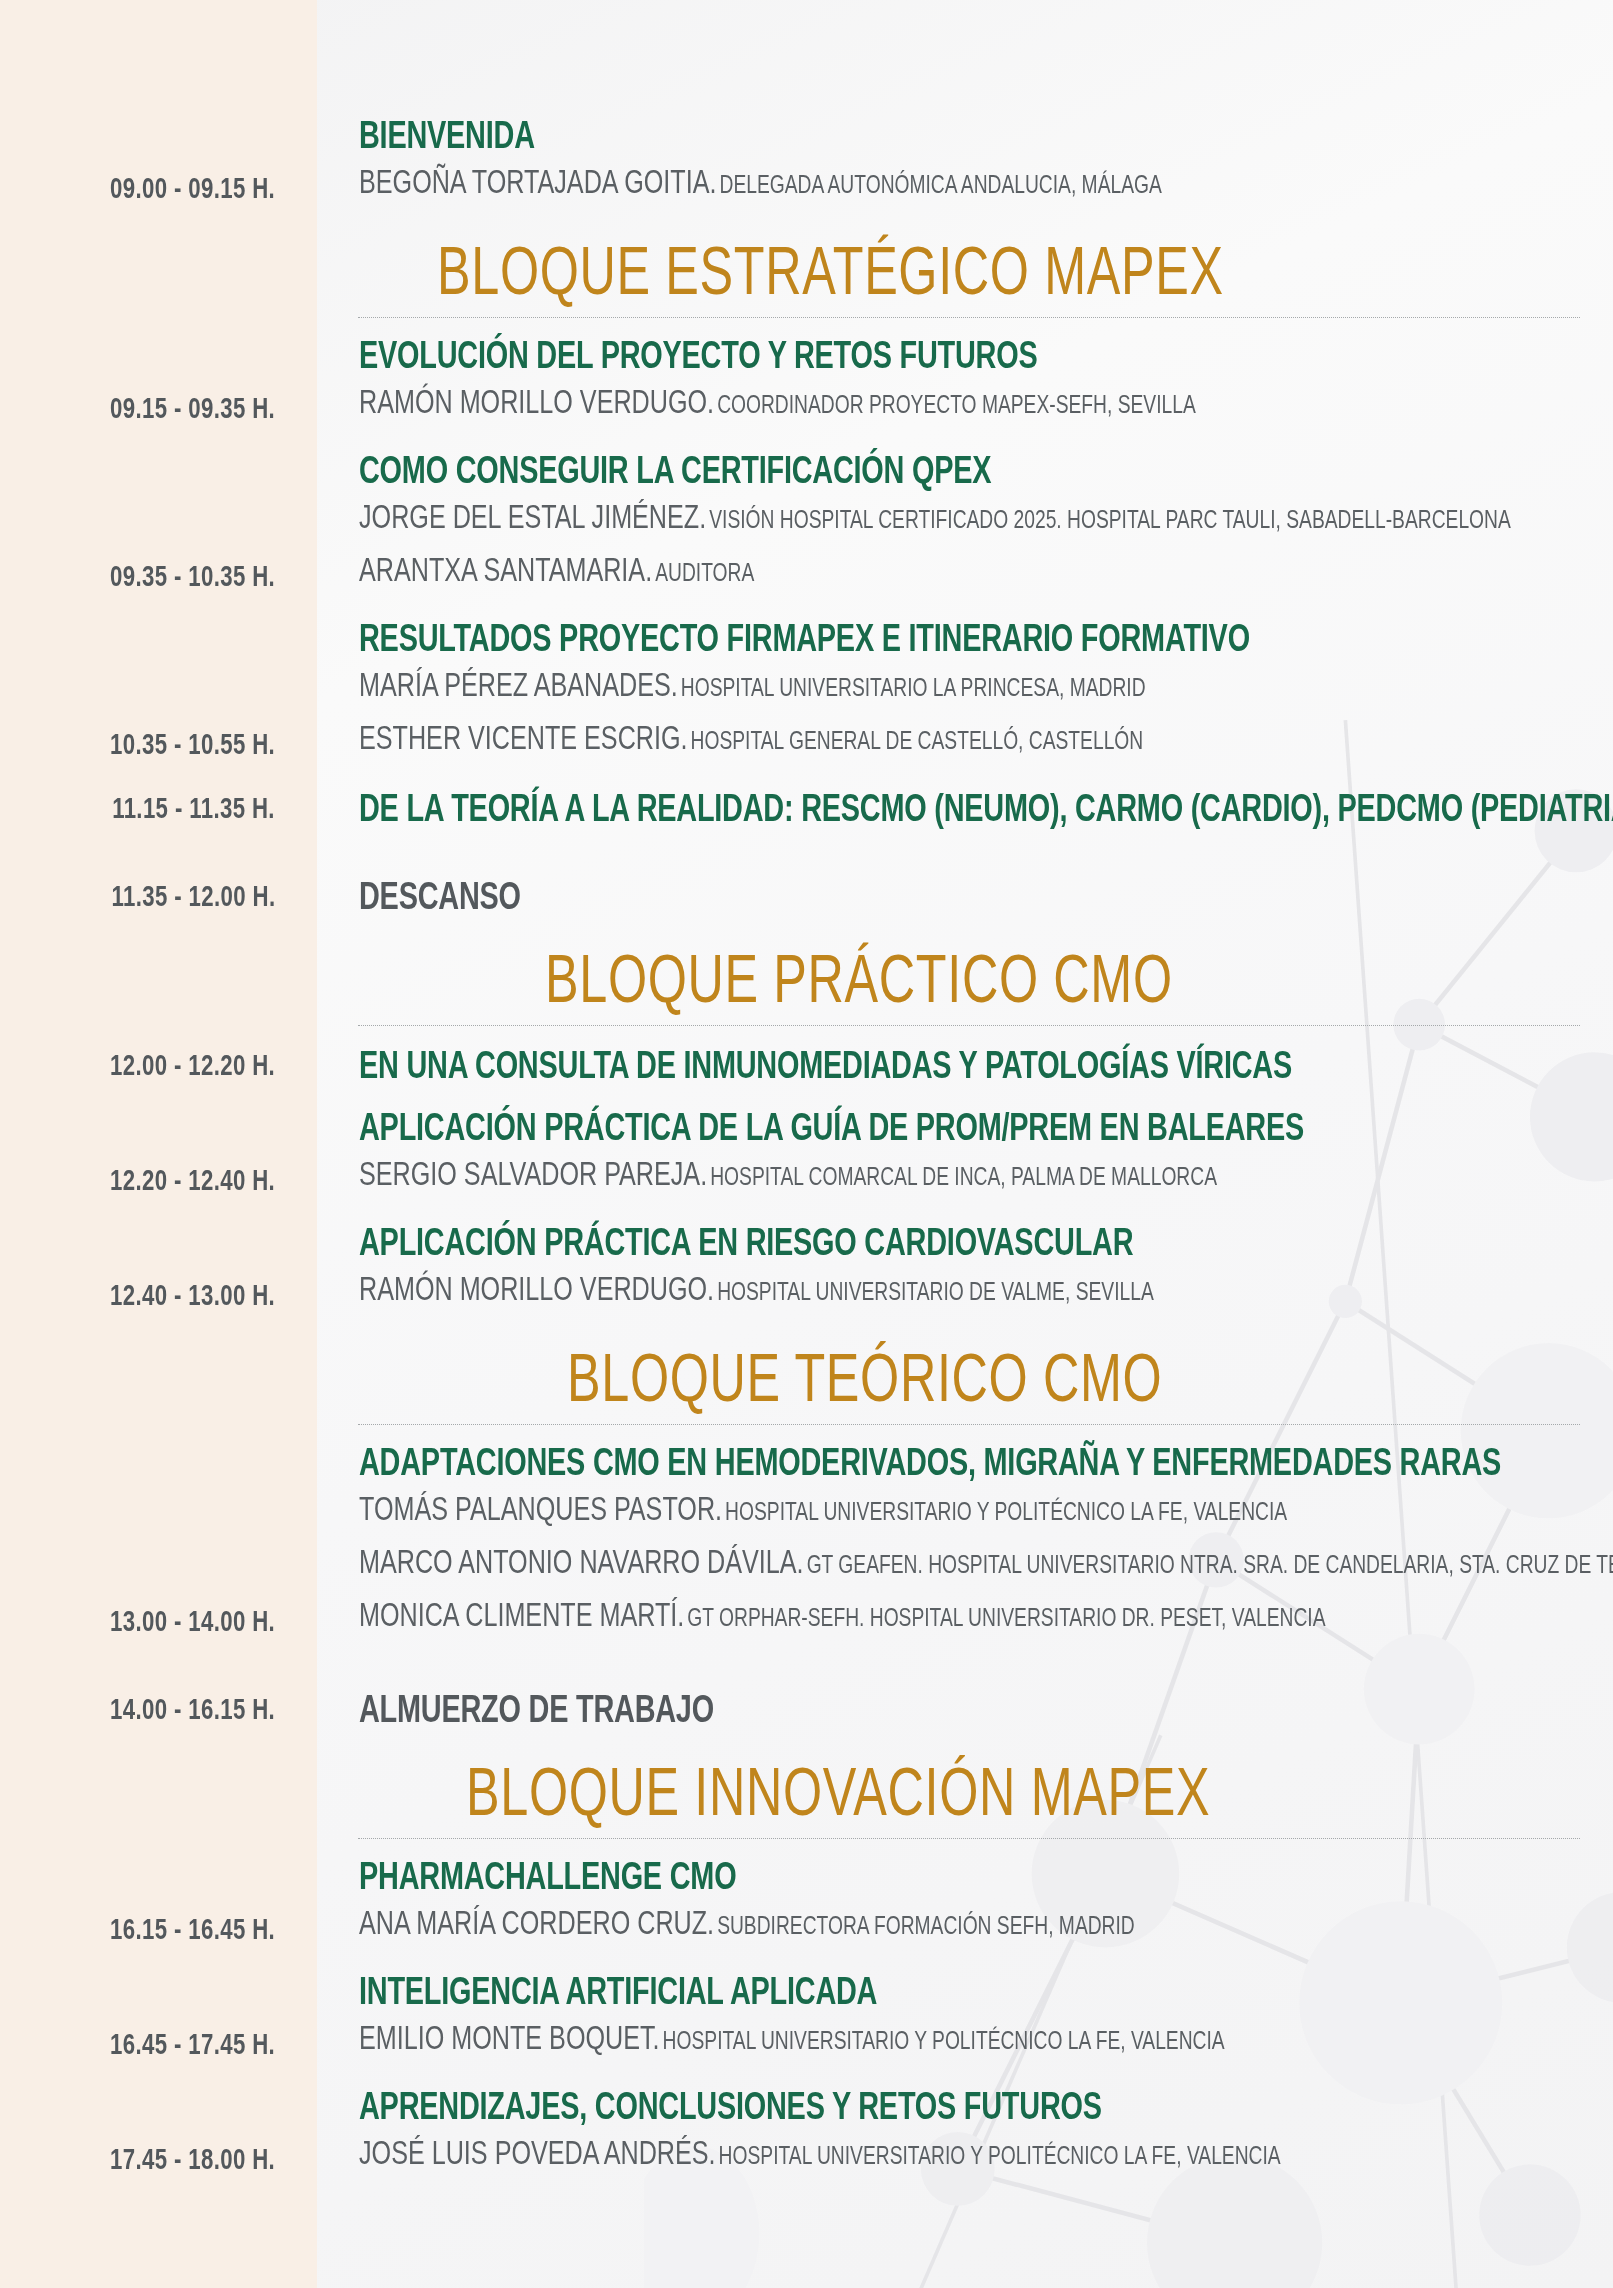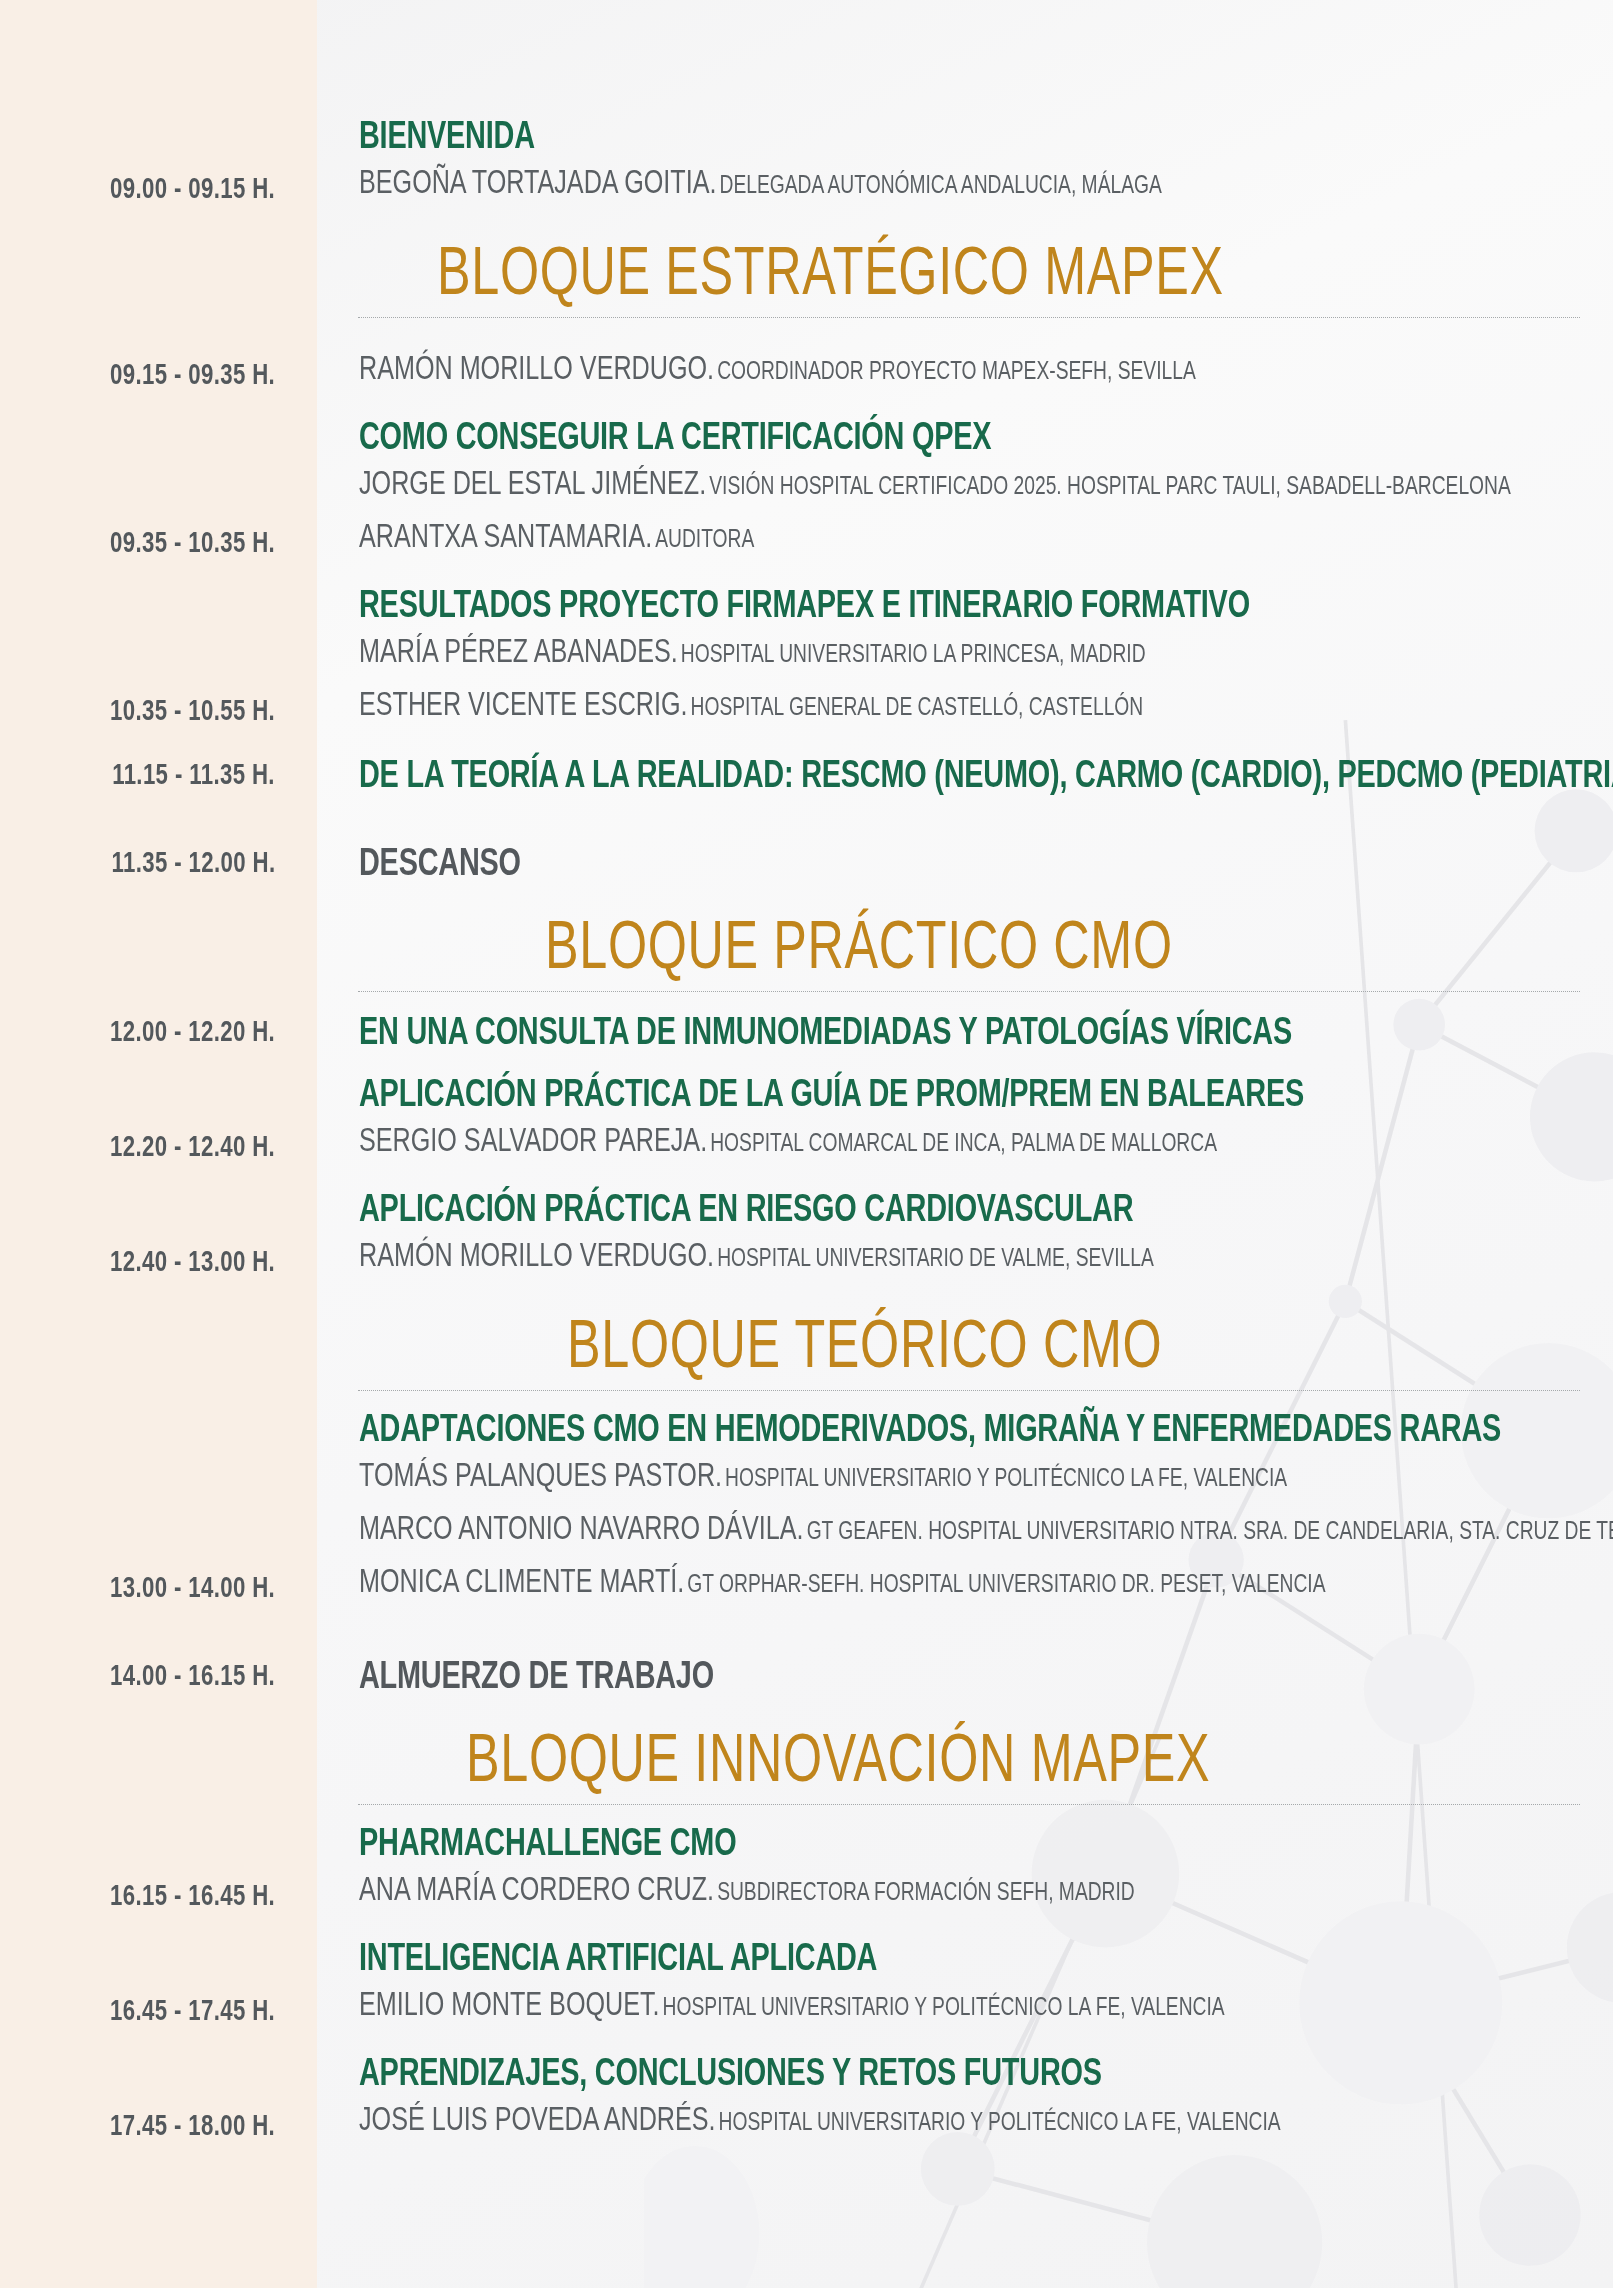--- a/index.html
+++ b/index.html
@@ -73,20 +73,21 @@
         <div class="time"><span class="cx timetext">09.00 - 09.15 H.</span></div>
         <div class="body">
           <h3 class="title green"><span class="cx">BIENVENIDA</span></h3>
           <p class="speaker"><span class="cx"><span class="name">BEGOÑA TORTAJADA GOITIA.</span> <span class="role">DELEGADA AUTONÓMICA ANDALUCIA, MÁLAGA</span></span></p>
         </div>
       </section>
       <div class="block"><h2 class="cx blocktitle">BLOQUE ESTRATÉGICO MAPEX</h2></div>
       <section class="session">
         <div class="time"><span class="cx timetext">09.15 - 09.35 H.</span></div>
         <div class="body">
+          <h3 class="title green"><span class="cx">EVOLUCIÓN DEL PROYECTO Y RETOS FUTUROS</span></h3>
           <p class="speaker"><span class="cx"><span class="name">RAMÓN MORILLO VERDUGO.</span> <span class="role">COORDINADOR PROYECTO MAPEX-SEFH, SEVILLA</span></span></p>
         </div>
       </section>
       <section class="session">
         <div class="time"><span class="cx timetext">09.35 - 10.35 H.</span></div>
         <div class="body">
           <h3 class="title green"><span class="cx">COMO CONSEGUIR LA CERTIFICACIÓN QPEX</span></h3>
           <p class="speaker"><span class="cx"><span class="name">JORGE DEL ESTAL JIMÉNEZ.</span> <span class="role">VISIÓN HOSPITAL CERTIFICADO 2025. HOSPITAL PARC TAULI, SABADELL-BARCELONA</span></span></p>
           <p class="speaker"><span class="cx"><span class="name">ARANTXA SANTAMARIA.</span> <span class="role">AUDITORA</span></span></p>
         </div>

